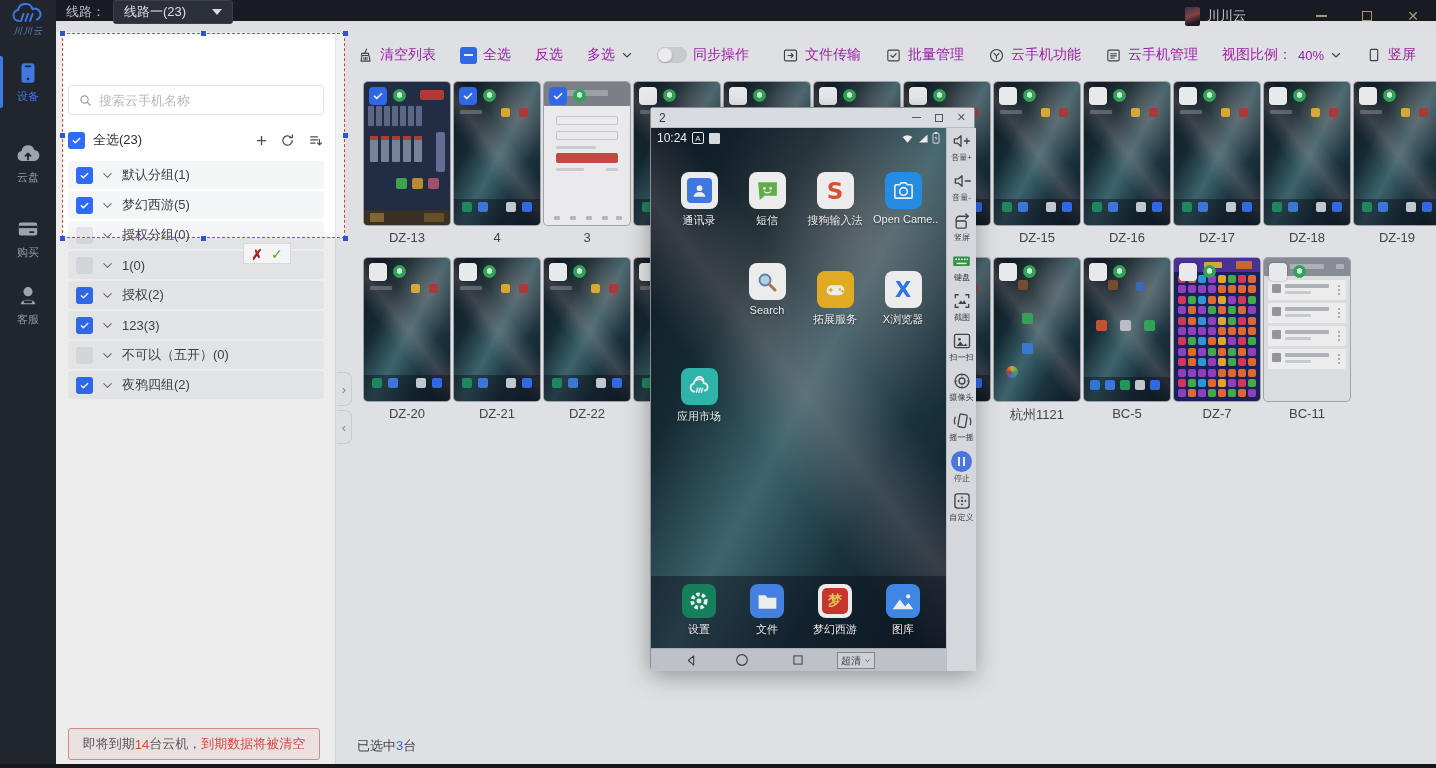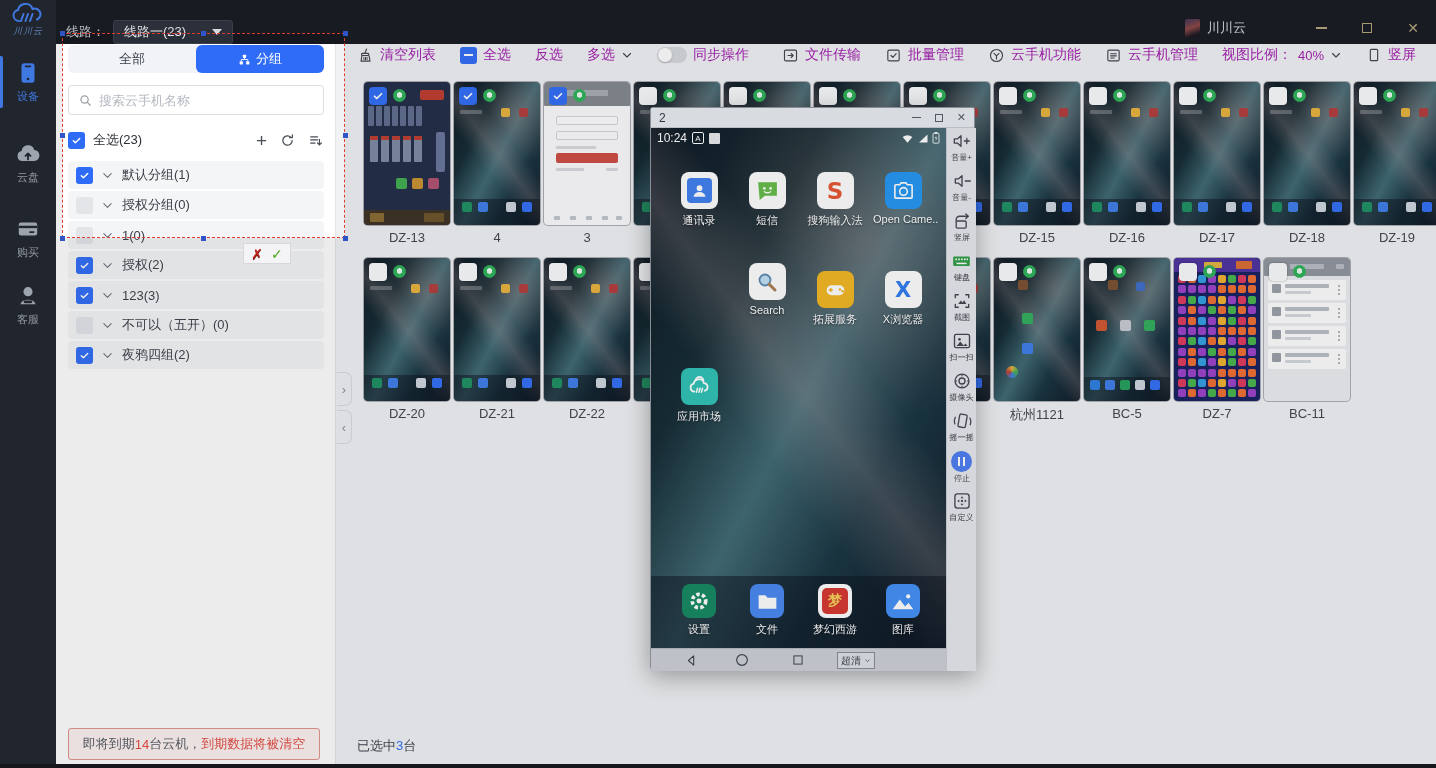--- a/index.html
+++ b/index.html
@@ -1,21 +1,21 @@
 <!DOCTYPE html>
 <html><head>
 <meta charset="utf-8">
 <style>
   * { margin:0; padding:0; box-sizing:border-box; }
   html,body { width:1436px; height:768px; overflow:hidden; }
   body { font-family:"Liberation Sans","DejaVu Sans",sans-serif; background:#f0f1f3; position:relative; }
   svg { display:block; }
 
   
-  .titlebar { position:absolute; left:0; top:0; width:1436px; height:44px; background:#14171d; z-index:3; display:flex; align-items:flex-end; }
+  .titlebar { position:absolute; left:0; top:0; width:1436px; height:21px; background:#14171d; z-index:3; display:flex; align-items:flex-start; }
   .tb-left { display:flex; align-items:center; margin-left:66px; gap:8px; }
   .tb-line-label { color:#c6cad2; font-size:13px; }
   .line-select { display:flex; align-items:center; gap:26px; background:#2a2e38; border:1px solid #3a3f4a; border-radius:3px; height:24px; padding:0 10px; color:#eceef2; font-size:13px; cursor:pointer; }
   .line-caret { width:0; height:0; border-left:5px solid transparent; border-right:5px solid transparent; border-top:6px solid #e8eaee; }
   .tb-right { margin-left:auto; display:flex; align-items:center; gap:0; }
   .tb-avatar { width:15px; height:19px; border-radius:2px; background:linear-gradient(160deg,#4a3350 10%,#8a4440 45%,#17131d 80%); margin-right:7px; }
   .tb-user { color:#d6dae0; font-size:13px; margin-right:52px; }
   .wbtn { width:46px; height:32px; display:flex; align-items:center; justify-content:center; color:#b3a379; cursor:pointer; }
   .wbtn .min { width:11px; height:2px; background:#b3a379; }
   .wbtn .max { width:10px; height:10px; border:1.5px solid #b3a379; }
@@ -187,34 +187,20 @@
             <path d="M5 19.5a7.2 5.3 0 0 1 14 0z" fill="#a9afb9"></path>
             <rect x="8" y="16.2" width="8" height="2.4" rx="1.2" fill="#1e222b"></rect>
           </svg>
         </span>
     <span class="lbl">客服</span>
       </div>
     </div>
 </div>
 
 <div class="panel">
-  <div class="tabs">
-    <div class="tab">
-        <span>全部</span>
-      </div>
-    <div class="tab active">
-      <svg width="13" height="13" viewBox="0 0 24 24">
-          <rect x="9" y="3" width="6" height="6" rx="1" fill="#fff"></rect>
-          <rect x="3" y="15" width="6" height="6" rx="1" fill="#fff"></rect>
-          <rect x="15" y="15" width="6" height="6" rx="1" fill="#fff"></rect>
-          <path d="M12 9v3M12 12H6v3M12 12h6v3" stroke="#fff" stroke-width="1.6" fill="none"></path>
-        </svg>
-      <span>分组</span>
-    </div>
-  </div>
   <div class="searchbox">
     <svg width="15" height="15" viewBox="0 0 24 24">
         <circle cx="10.5" cy="10.5" r="5.8" fill="none" stroke="#9aa0a8" stroke-width="2"></circle>
         <path d="M15 15l4.5 4.5" stroke="#9aa0a8" stroke-width="2" stroke-linecap="round"></path>
       </svg>
     <input placeholder="搜索云手机名称" style="">
   </div>
   <div class="selall-row">
     <div class="cb on">
       <svg width="11" height="11" viewBox="0 0 24 24">
@@ -238,20 +224,31 @@
       <div class="group-row">
     <span class="cb on">
           <svg width="11" height="11" viewBox="0 0 24 24">
             <path d="M5 12.5l4.5 4.5L19 7.5" fill="none" stroke="#fff" stroke-width="3.2" stroke-linecap="round" stroke-linejoin="round"></path>
           </svg>
         </span>
     <svg class="chev" width="11" height="11" viewBox="0 0 24 24">
           <path d="M4 8l8 8 8-8" fill="none" stroke="currentColor" stroke-width="2.4" stroke-linecap="round" stroke-linejoin="round"></path>
         </svg>
     <span class="lbl">默认分组(1)</span>
+      </div>
+      <div class="group-row">
+    <span class="cb on">
+          <svg width="11" height="11" viewBox="0 0 24 24">
+            <path d="M5 12.5l4.5 4.5L19 7.5" fill="none" stroke="#fff" stroke-width="3.2" stroke-linecap="round" stroke-linejoin="round"></path>
+          </svg>
+        </span>
+    <svg class="chev" width="11" height="11" viewBox="0 0 24 24">
+          <path d="M4 8l8 8 8-8" fill="none" stroke="currentColor" stroke-width="2.4" stroke-linecap="round" stroke-linejoin="round"></path>
+        </svg>
+    <span class="lbl">梦幻西游(5)</span>
       </div>
       <div class="group-row">
     <span class="cb off"></span>
     <svg class="chev" width="11" height="11" viewBox="0 0 24 24">
           <path d="M4 8l8 8 8-8" fill="none" stroke="currentColor" stroke-width="2.4" stroke-linecap="round" stroke-linejoin="round"></path>
         </svg>
     <span class="lbl">授权分组(0)</span>
       </div>
       <div class="group-row">
     <span class="cb off"></span>

